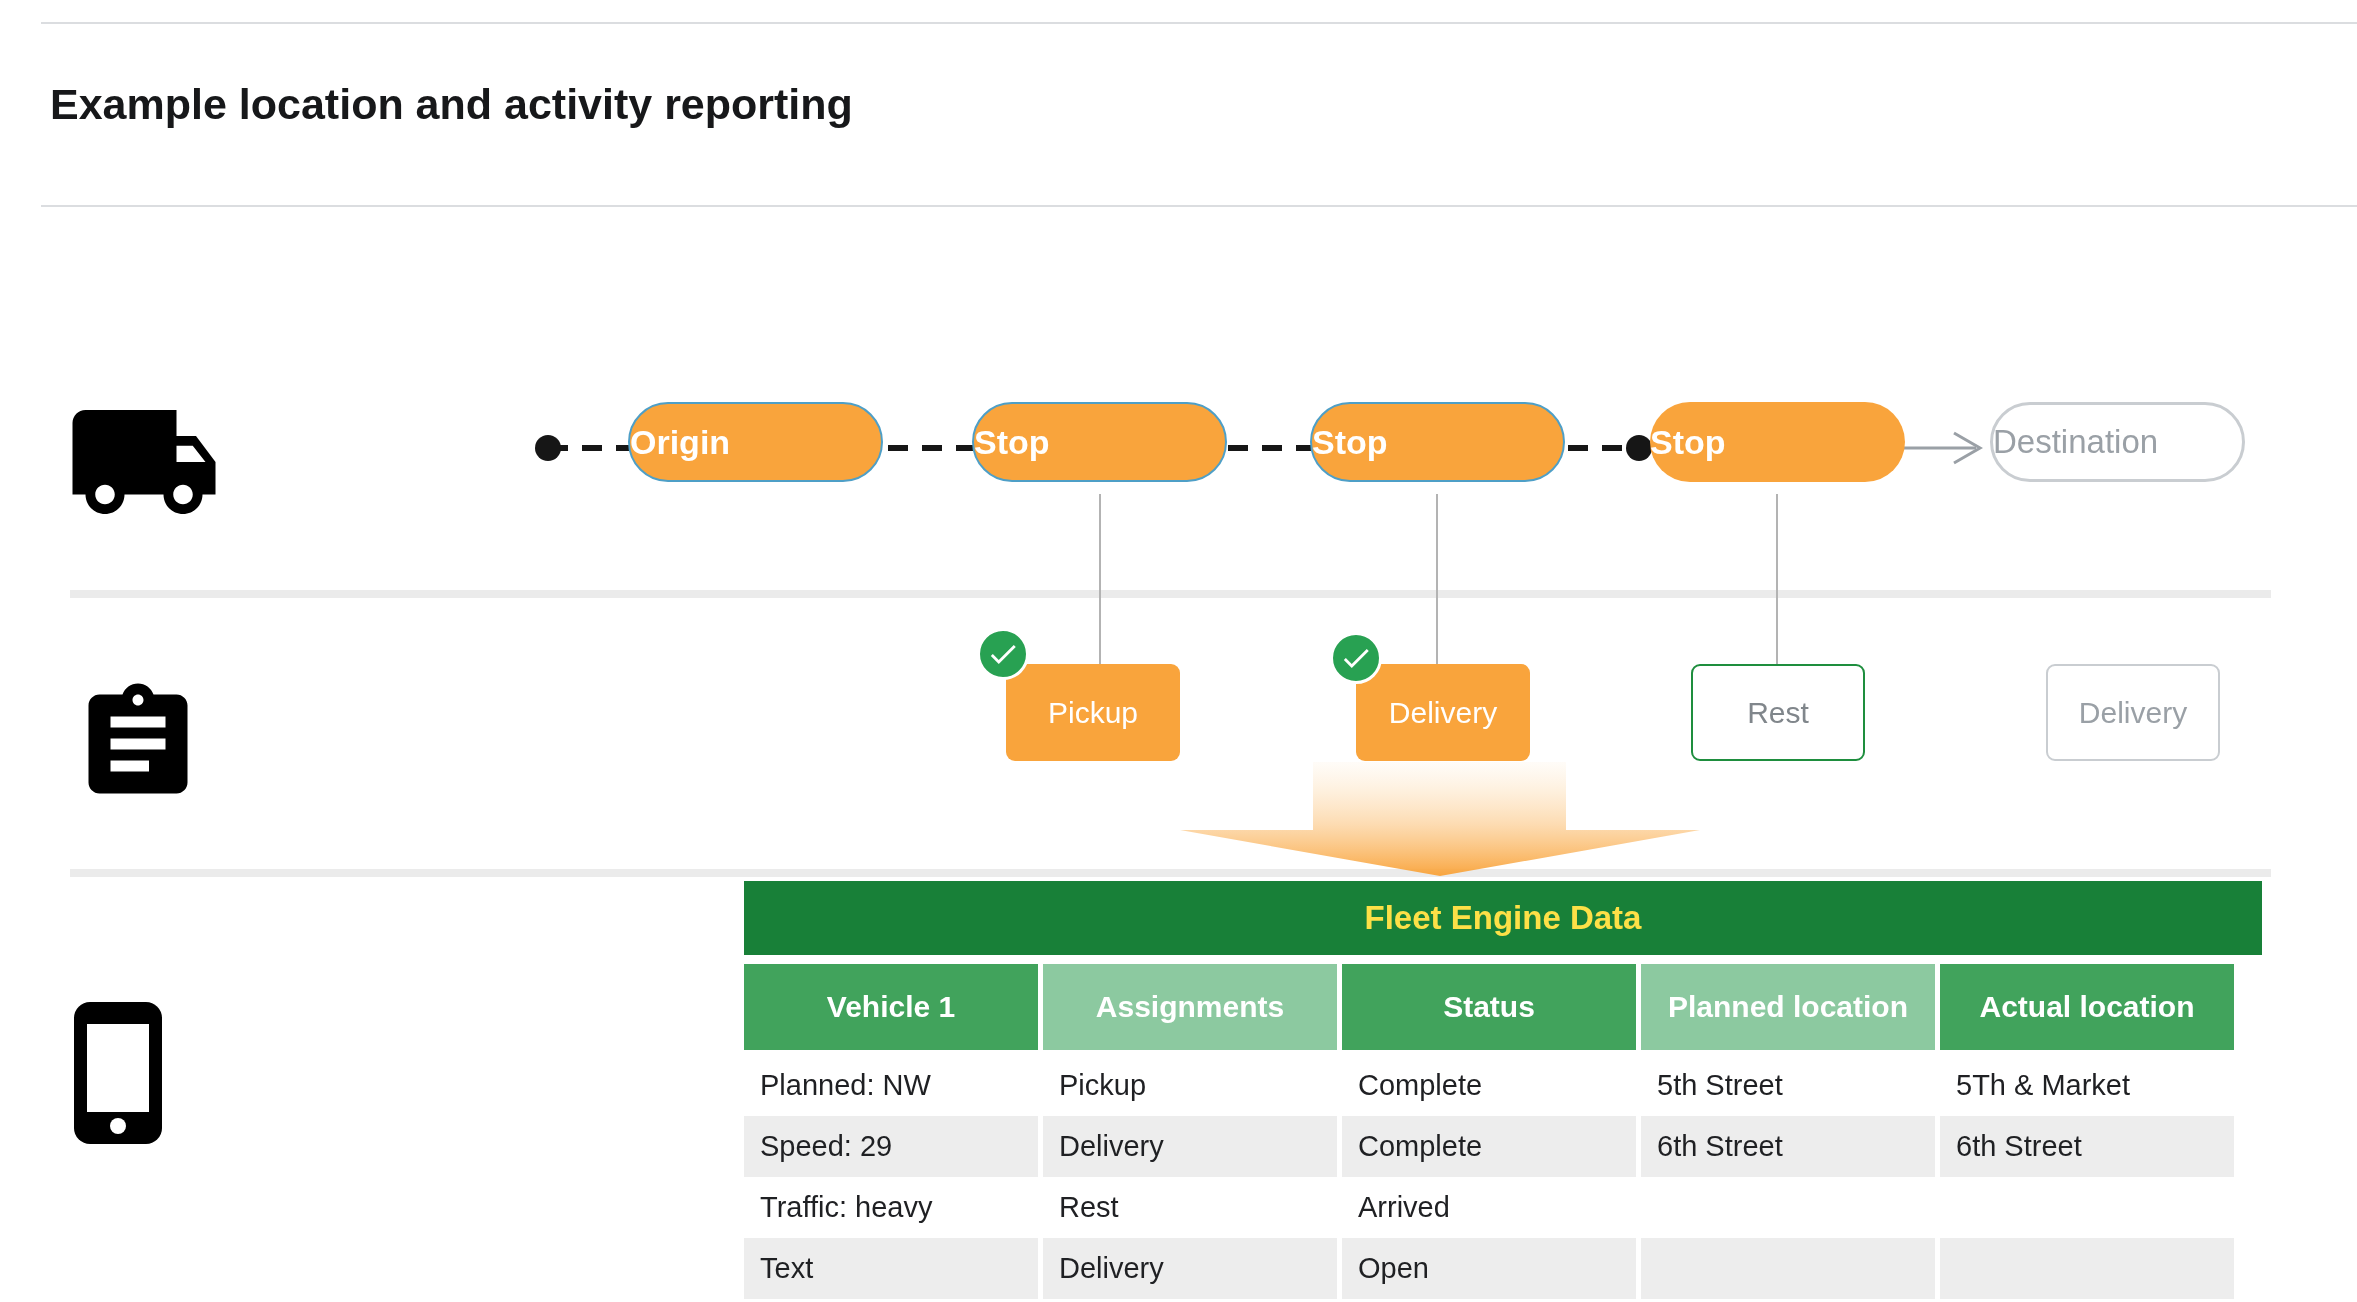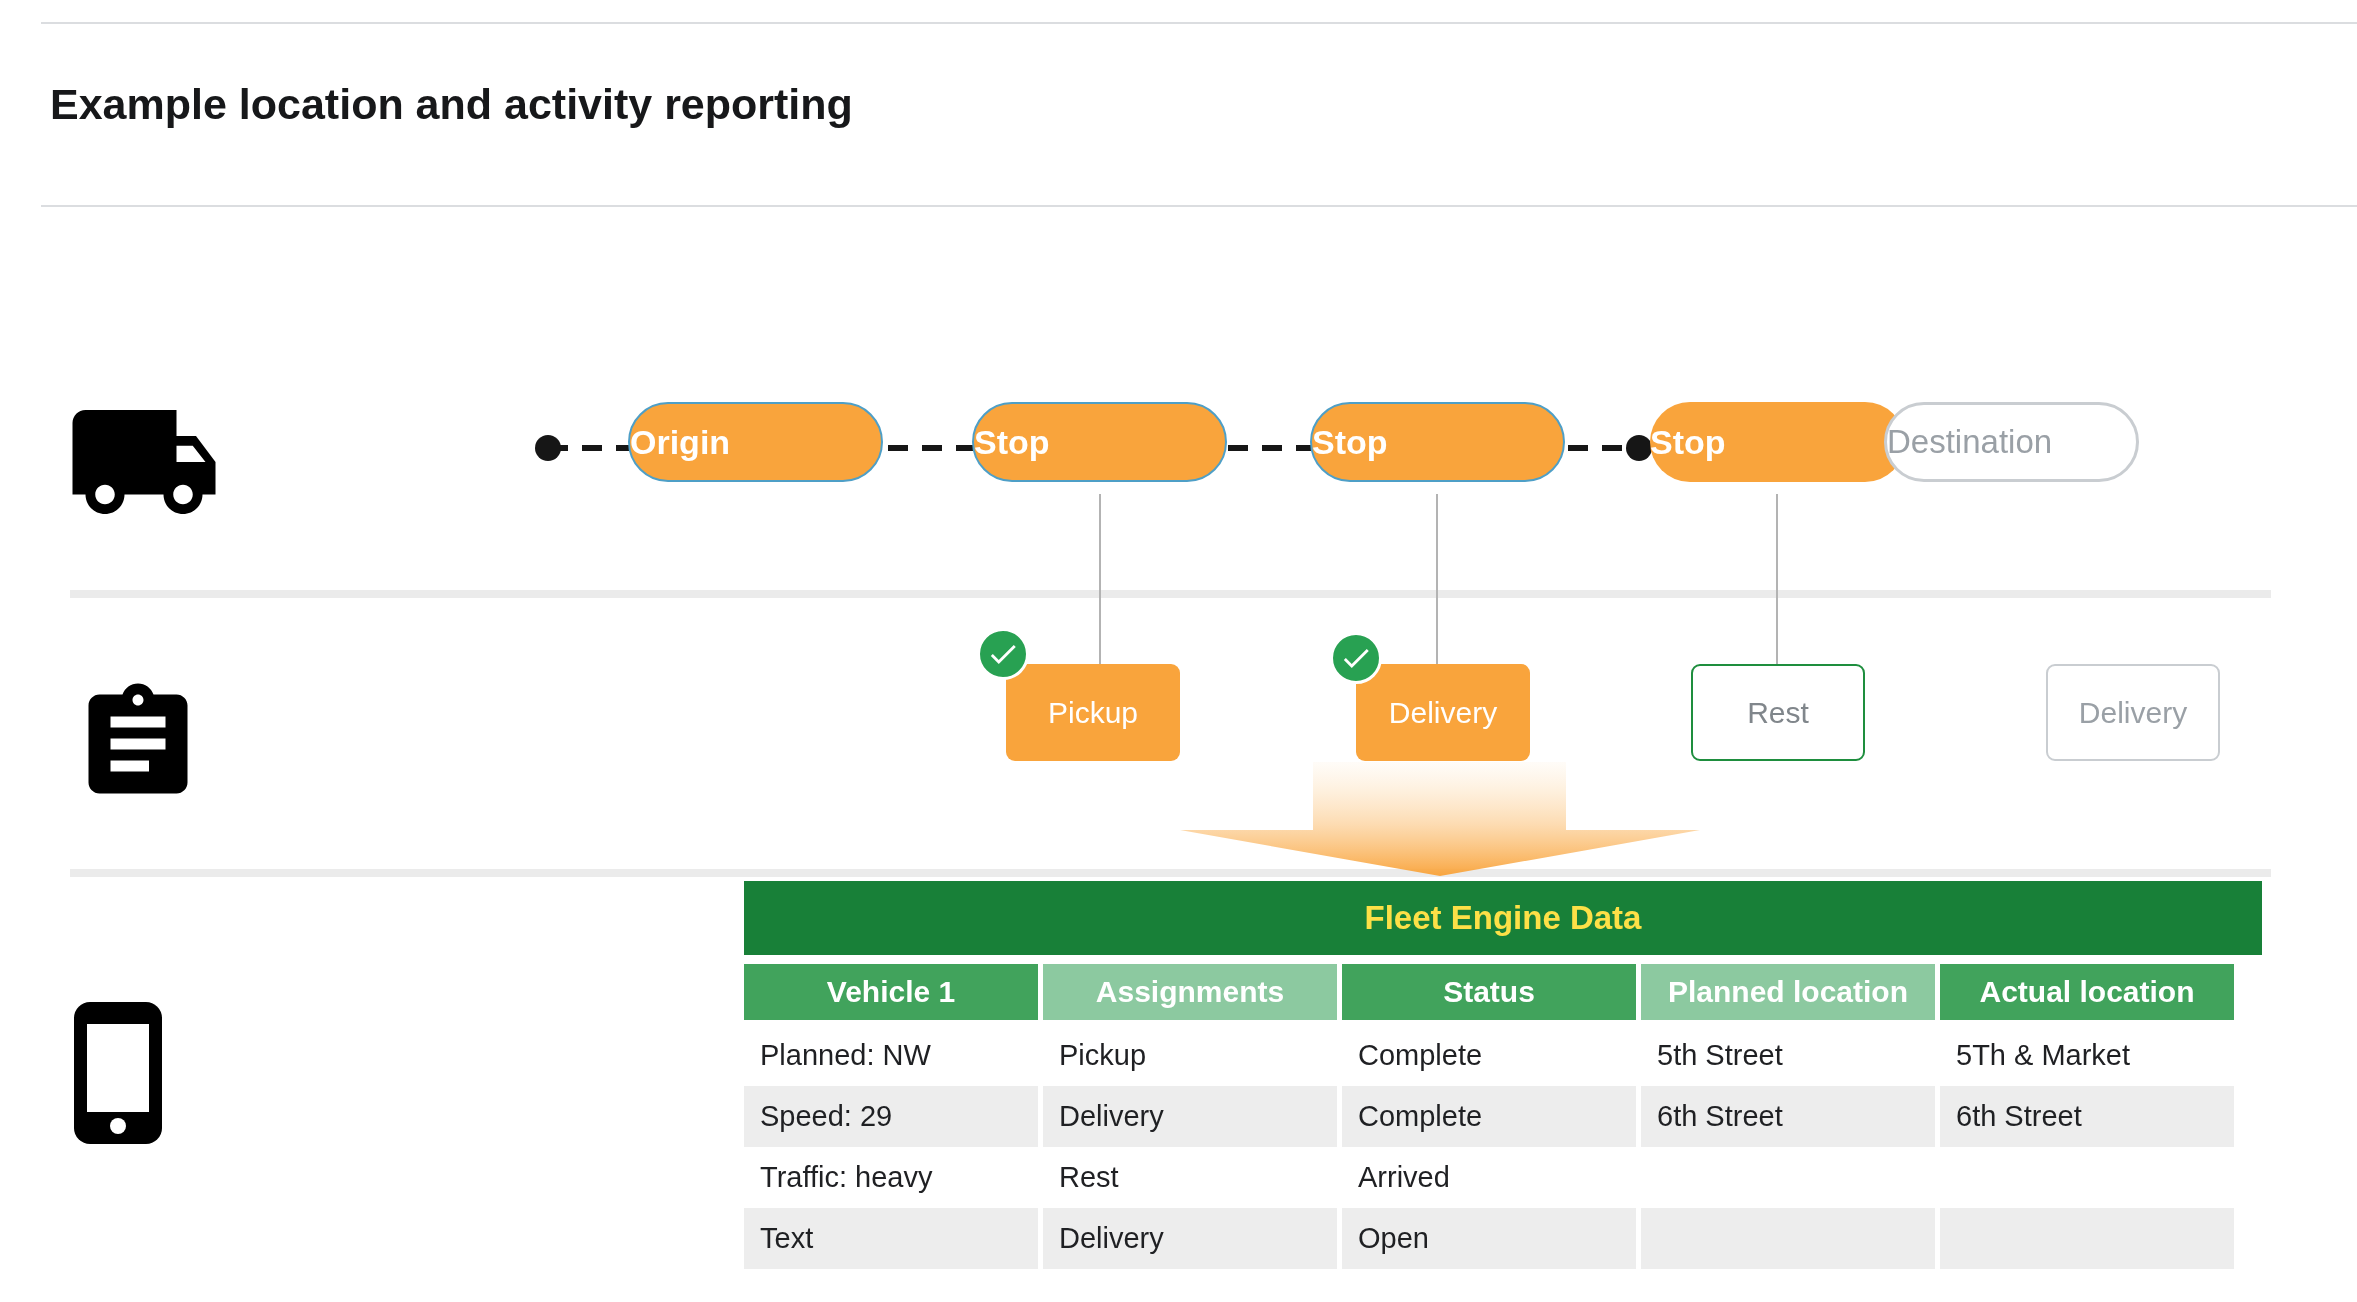--- a/index.html
+++ b/index.html
@@ -26,21 +26,21 @@
   .phone { left:72px; top:1000px; }
 
   .pill {
     position:absolute; top:402px; width:255px; height:80px; border-radius:46px;
     display:flex; align-items:center; 
     font-size:34px; font-weight:700; box-sizing:border-box; z-index:3;
   }
   .pill-orange { background:#F9A43C; color:#ffffff; border:2px solid #4E9FC7; }
   .pill-orange-plain { background:#F9A43C; color:#ffffff; }
   .pill-outline { background:#ffffff; color:#9AA0A6; border:3px solid #C9CDD1; font-weight:400; font-size:33px; }
-  .n0 { left:628px; } .n1 { left:972px; } .n2 { left:1310px; } .n3 { left:1650px; } .n4 { left:1884px; }
+  .n0 { left:628px; } .n1 { left:972px; } .n2 { left:1310px; } .n3 { left:1650px; } .n4 { left:1990px; }
 
   .abox {
     position:absolute; top:664px; width:174px; height:97px; border-radius:9px;
     display:flex; align-items:center; justify-content:center;
     font-size:30px; font-weight:500; box-sizing:border-box; z-index:3;
   }
   .abox-orange { background:#F9A43C; color:#ffffff; }
   .abox-rest { background:#ffffff; border:2px solid #1E8E3E; color:#80868B; font-weight:400; }
   .abox-pending { background:#ffffff; border:2px solid #C9CDD1; color:#9AA0A6; font-weight:400; }
   .a0 { left:1006px; } .a1 { left:1356px; } .a2 { left:1691px; } .a3 { left:2046px; }
@@ -55,21 +55,21 @@
   .c1 { left:1330px; top:632px; }
 
   .ftable { position:absolute; left:744px; top:881px; width:1518px; z-index:4; }
   .ft-title {
     width:1518px; height:74px; background:#188038; color:#fde047;
     display:flex; align-items:center; justify-content:center;
     font-size:33px; font-weight:700;
   }
   .ft-cols { margin-top:9px; width:1490px; display:grid; grid-template-columns:repeat(5,1fr); column-gap:5px; }
   .ft-col {
-    height:56px; display:flex; align-items:center; justify-content:center;
+    height:86px; display:flex; align-items:center; justify-content:center;
     color:#ffffff; font-size:30px; font-weight:700;
   }
   .col-mid { background:#41A35C; }
   .col-light { background:#8CC9A0; }
   .ft-rows { margin-top:5px; width:1490px; }
   .ft-row { display:grid; grid-template-columns:repeat(5,1fr); column-gap:5px; }
   .ft-row .cell {
     height:61px; display:flex; align-items:center; padding-left:16px;
     font-size:29px; color:#1F2023; box-sizing:border-box; background:#ffffff;
   }

